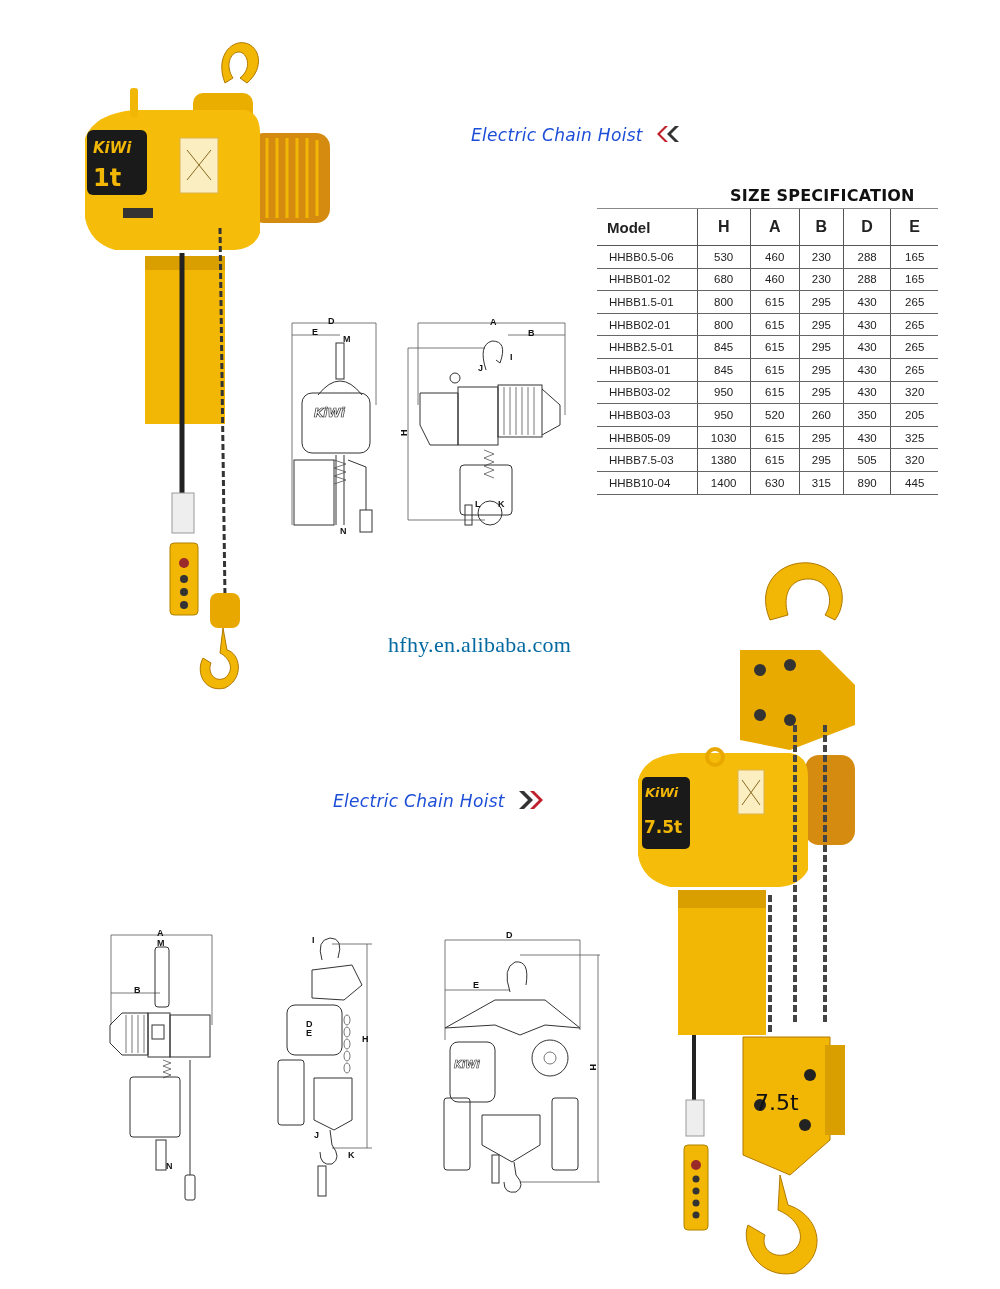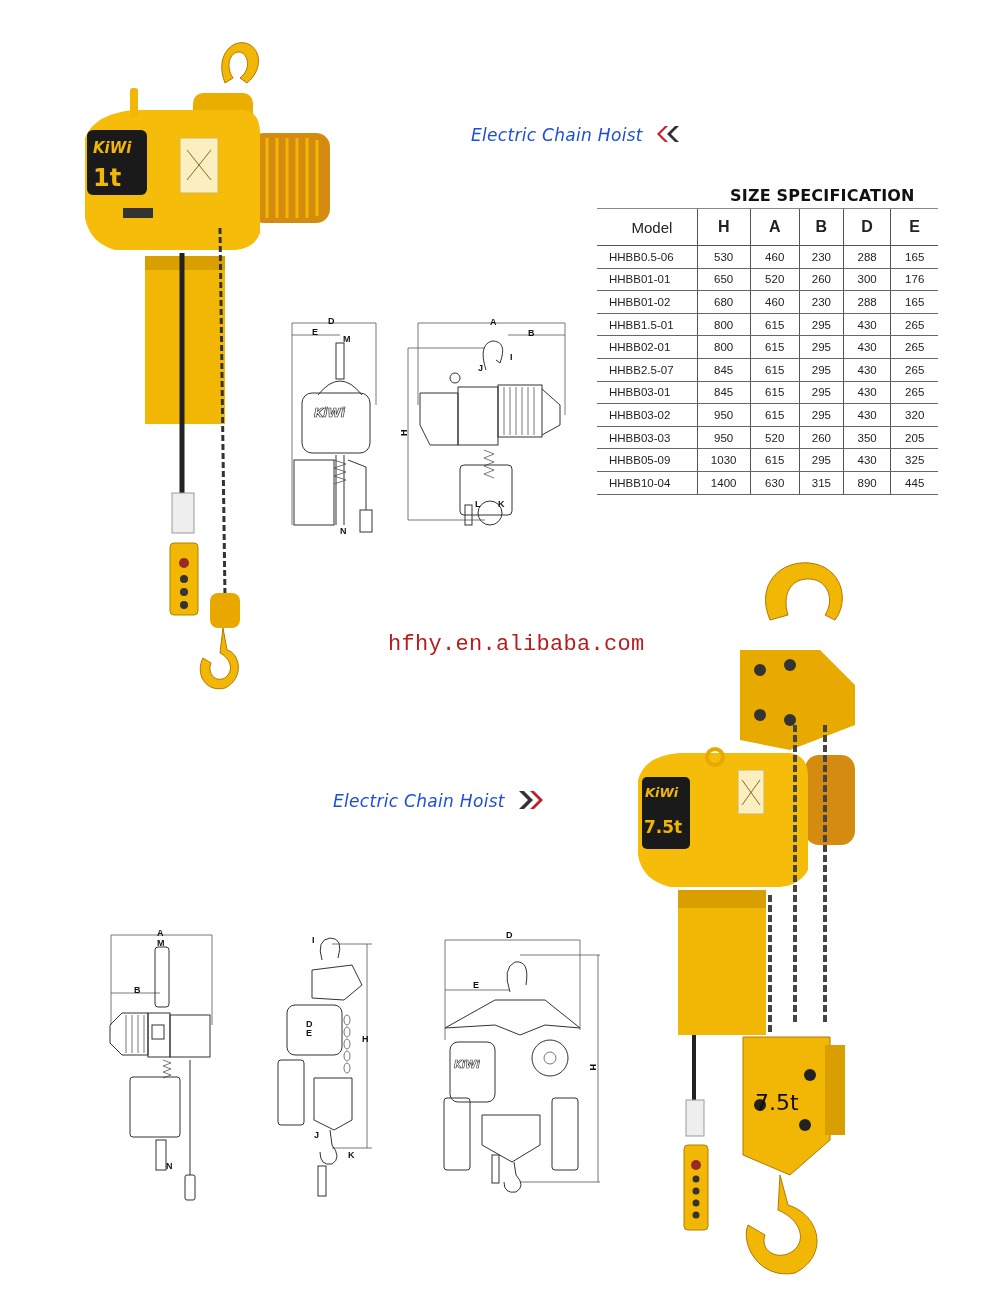--- a/index.html
+++ b/index.html
@@ -5,23 +5,23 @@
   html,body{margin:0;padding:0;background:#fff;}
   body{width:1000px;height:1289px;position:relative;overflow:hidden;font-family:"DejaVu Sans",sans-serif;color:#222;}
   .abs{position:absolute;}
   .heading{font-family:"DejaVu Sans",sans-serif;font-style:italic;font-size:17px;color:#1d4ed8;letter-spacing:0.3px;white-space:nowrap;}
   .heading .chev{display:inline-block;vertical-align:middle;margin-left:6px;}
   .spec-title{font-family:"DejaVu Sans",sans-serif;font-weight:bold;font-size:16px;color:#111;letter-spacing:0.2px;}
   table.spec{border-collapse:collapse;font-family:"Liberation Sans",sans-serif;font-size:11.5px;color:#222;}
   table.spec th,table.spec td{border-left:1px solid #555;text-align:center;padding:0;}
   table.spec th:first-child,table.spec td:first-child{border-left:none;text-align:left;padding-left:12px;}
   table.spec thead th{font-size:16px;font-weight:bold;height:36px;border-top:1px solid #888;border-bottom:1px solid #555;}
-  table.spec thead th:first-child{font-weight:normal;font-size:15px;padding-left:10px;text-align:center;}
+  table.spec thead th:first-child{font-weight:bold;font-size:15px;padding-left:10px;}
   table.spec tbody td{height:21.6px;border-bottom:1px solid #666;}
-  .watermark{font-family:Liberation Mono, monospace;font-size:22px;color:#b91c1c;letter-spacing:0.3px;}
+  .watermark{font-family:Liberation Serif, serif;font-size:22px;color:#0369a1;letter-spacing:0.3px;}
   .dim-label{font-family:"Liberation Sans",sans-serif;font-weight:bold;font-size:9px;fill:#111;}
   svg .ln{stroke:#333;stroke-width:1;fill:none;}
   svg .ln2{stroke:#555;stroke-width:0.8;fill:none;}
 </style>
 </head>
 <body>
 
 <div class="abs" style="left:75px;top:38px;width:270px;height:655px;">
   <svg width="270" height="655" viewBox="0 0 270 655">
 
@@ -97,28 +97,20 @@
     <tbody id="spec-body">
       <tr>
           <td>HHBB0.5-06</td>
           <td>530</td>
           <td>460</td>
           <td>230</td>
           <td>288</td>
           <td>165</td>
         </tr>
       <tr>
-          <td>HHBB01-01</td>
-          <td>650</td>
-          <td>520</td>
-          <td>260</td>
-          <td>300</td>
-          <td>176</td>
-        </tr>
-      <tr>
           <td>HHBB01-02</td>
           <td>680</td>
           <td>460</td>
           <td>230</td>
           <td>288</td>
           <td>165</td>
         </tr>
       <tr>
           <td>HHBB1.5-01</td>
           <td>800</td>
@@ -129,21 +121,21 @@
         </tr>
       <tr>
           <td>HHBB02-01</td>
           <td>800</td>
           <td>615</td>
           <td>295</td>
           <td>430</td>
           <td>265</td>
         </tr>
       <tr>
-          <td>HHBB2.5-07</td>
+          <td>HHBB2.5-01</td>
           <td>845</td>
           <td>615</td>
           <td>295</td>
           <td>430</td>
           <td>265</td>
         </tr>
       <tr>
           <td>HHBB03-01</td>
           <td>845</td>
           <td>615</td>
@@ -167,20 +159,28 @@
           <td>350</td>
           <td>205</td>
         </tr>
       <tr>
           <td>HHBB05-09</td>
           <td>1030</td>
           <td>615</td>
           <td>295</td>
           <td>430</td>
           <td>325</td>
+        </tr>
+      <tr>
+          <td>HHBB7.5-03</td>
+          <td>1380</td>
+          <td>615</td>
+          <td>295</td>
+          <td>505</td>
+          <td>320</td>
         </tr>
       <tr>
           <td>HHBB10-04</td>
           <td>1400</td>
           <td>630</td>
           <td>315</td>
           <td>890</td>
           <td>445</td>
         </tr>
     </tbody>

